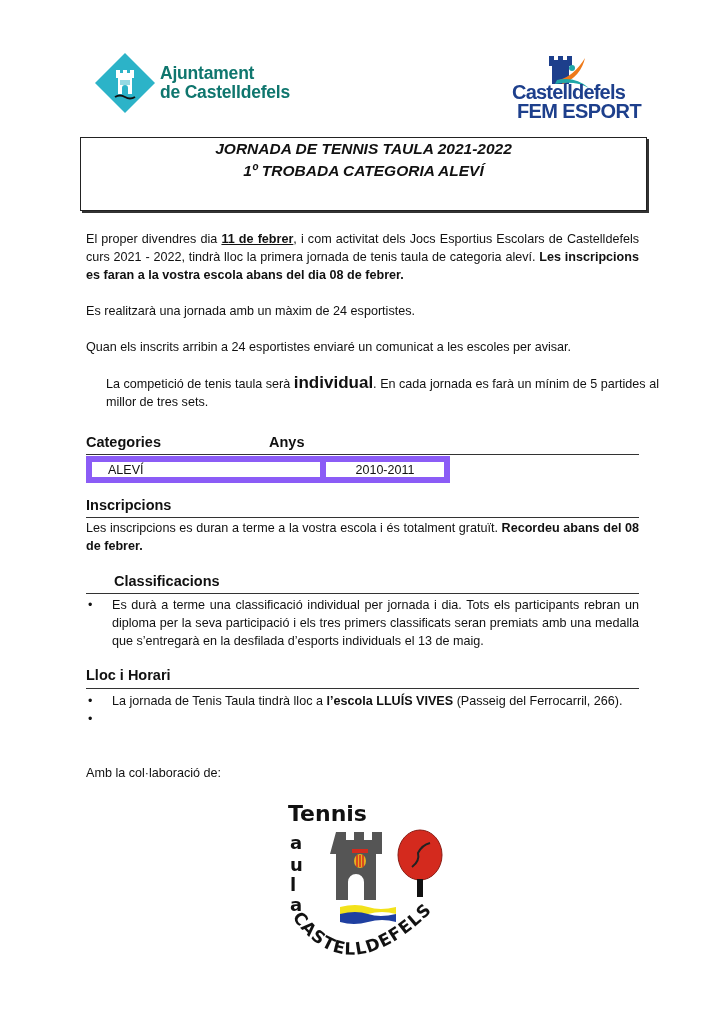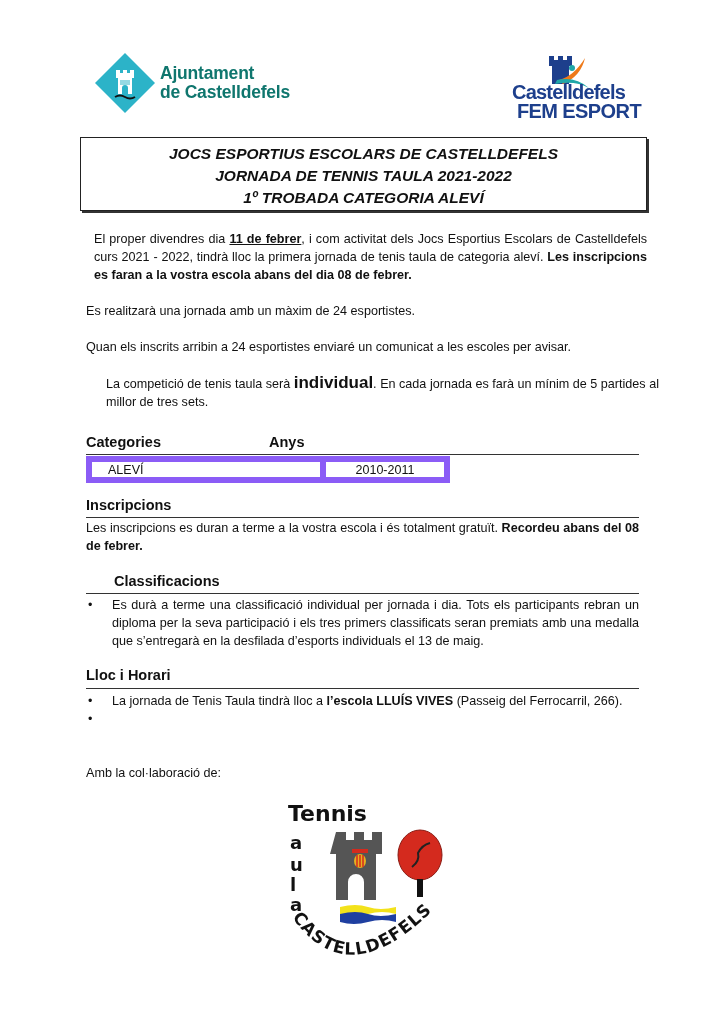--- a/index.html
+++ b/index.html
@@ -63,26 +63,25 @@
     <path d="M4 4 h5 v4 h4 v-4 h5 v4 h4 v-4 h5 v10 h-3 v18 h-17 v-18 h-3z" fill="#1d3f8c"></path>
     <path d="M14 28 q15 -4 26 -22 q-4 18 -22 26z" fill="#ee7a1a"></path>
     <path d="M10 32 q20 -4 34 4 q-14 -12 -32 -8z" fill="#1fa7a8"></path>
     <circle cx="27" cy="16" r="3" fill="#1fa7a8"></circle>
   </svg>
   <div class="t1">Castelldefels</div>
   <div class="t2">FEM ESPORT</div>
 </div>
 
 <div id="title-box" class="abs">
-  <div class="l1">JOCS ESPORTIUS ESCOLARS DE CASTELLDEFELS</div>
   <div>JORNADA DE TENNIS TAULA 2021-2022</div>
   <div>1º TROBADA CATEGORIA ALEVÍ</div>
 </div>
 
-<div class="para" style="top:230px;margin-left:8px;">
+<div class="para" style="top:230px;">
   <span>El proper divendres dia </span><span class="u">11 de febrer</span><span>, i com activitat dels Jocs Esportius Escolars de Castelldefels curs 2021 - 2022, tindrà lloc la primera jornada de tenis taula de categoria aleví.</span>
   <b>Les inscripcions es faran a la vostra escola abans del dia 08 de febrer.</b>
 </div>
 
 <div class="para" style="top:302px;">Es realitzarà una jornada amb un màxim de 24 esportistes.</div>
 <div class="para" style="top:338px;">Quan els inscrits arribin a 24 esportistes enviaré un comunicat a les escoles per avisar.</div>
 
 <div class="para" style="top:374px;margin-left:20px;">
   <span>La competició de tenis taula serà </span><span class="big">individual</span><span>. En cada jornada es farà un mínim de 5 partides al millor de tres sets.</span>
 </div>

